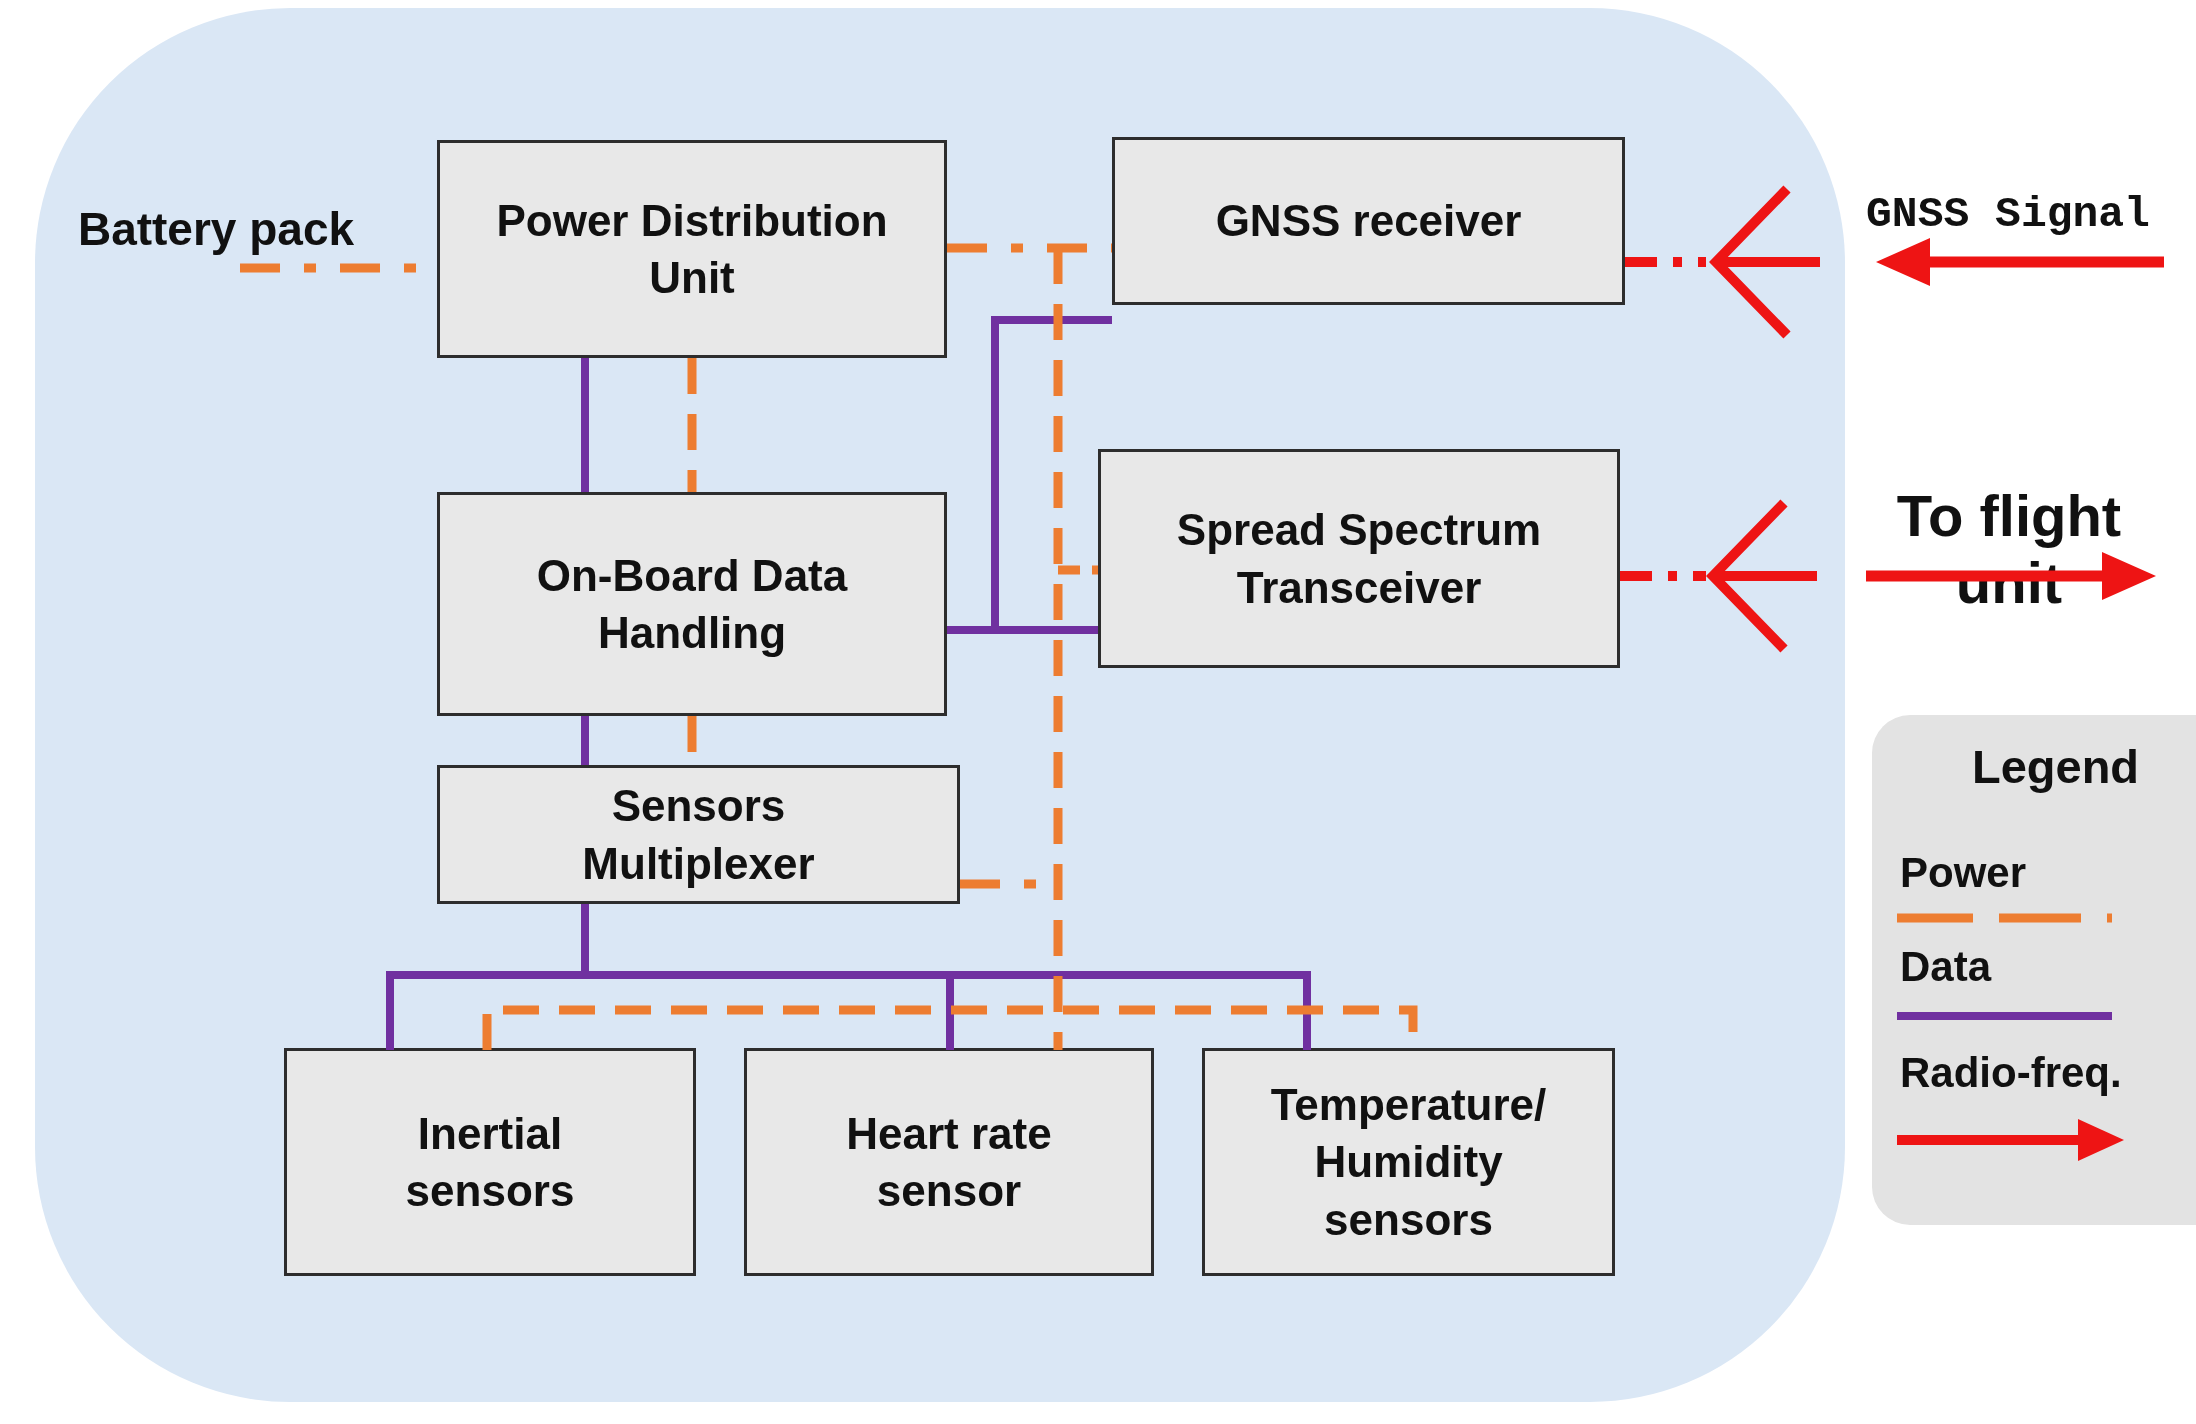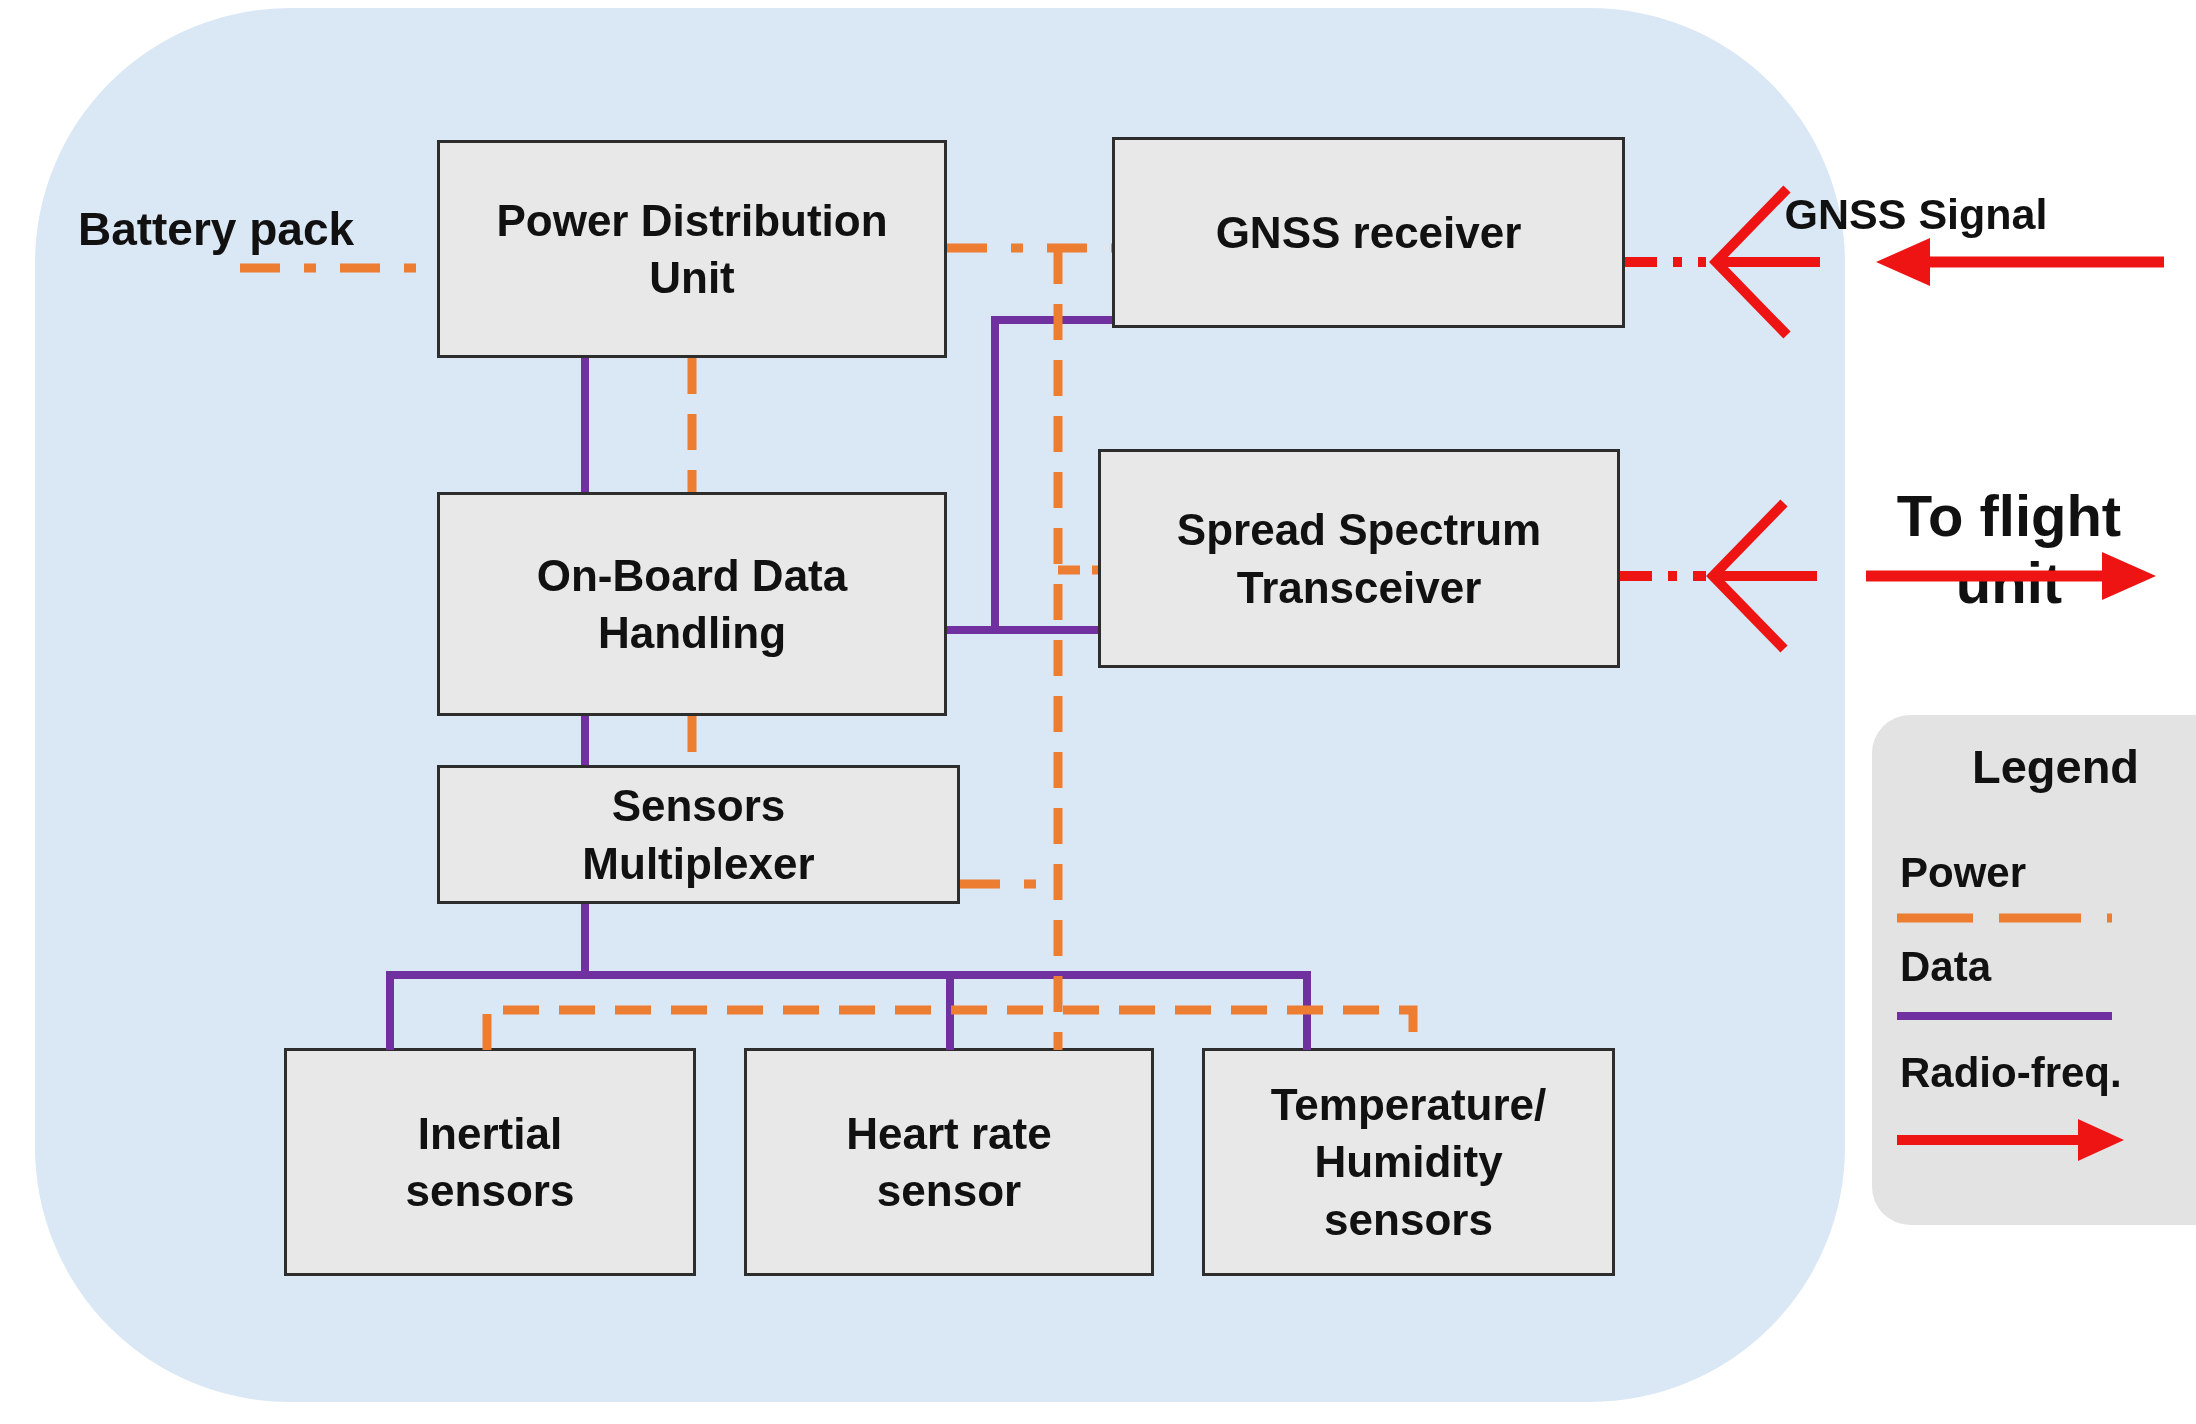--- a/index.html
+++ b/index.html
@@ -28,38 +28,38 @@
   .box{
     position:absolute;background:var(--c-box-fill,#E8E8E8);
     border:3px solid var(--c-box-border,#2D2D2D);
     display:flex;align-items:center;justify-content:center;
     text-align:center;font-weight:bold;font-size:44px;line-height:1.3;
     box-sizing:border-box;
   }
   .box .lbl{display:inline-block;}
   .b-pdu{left:437px;top:140px;width:510px;height:218px;}
   .b-pdu .lbl{max-width:460px;}
-  .b-gnss{left:1112px;top:137px;width:513px;height:191px;}
+  .b-gnss{left:1112px;top:137px;width:513px;height:168px;}
   .b-gnss .lbl{max-width:480px;}
   .b-obdh{left:437px;top:492px;width:510px;height:224px;}
   .b-obdh .lbl{max-width:360px;}
   .b-sst{left:1098px;top:449px;width:522px;height:219px;}
   .b-sst .lbl{max-width:420px;}
   .b-smux{left:437px;top:765px;width:523px;height:139px;}
   .b-smux .lbl{max-width:310px;}
   .b-inertial{left:284px;top:1048px;width:412px;height:228px;}
   .b-inertial .lbl{max-width:260px;}
   .b-heart{left:744px;top:1048px;width:410px;height:228px;}
   .b-heart .lbl{max-width:280px;}
   .b-temp{left:1202px;top:1048px;width:413px;height:228px;}
   .b-temp .lbl{max-width:310px;}
   
   .ext-label{position:absolute;font-weight:bold;text-align:center;}
   .l-battery{left:56px;top:202px;width:320px;font-size:46px;}
-  .l-gnss-signal{left:1768px;top:190px;width:296px;font-size:43px;}
+  .l-gnss-signal{left:1860px;top:190px;width:296px;font-size:43px;font-family:Liberation Mono, monospace;}
   .l-to-flight{left:1864px;top:482px;width:290px;font-size:58px;}
   
   .legend-panel{
     position:absolute;left:1872px;top:715px;width:319px;height:510px;
     background:var(--c-legend-bg,#E3E3E3);border-radius:38px;padding-left:48px;
   }
   .legend-title{position:absolute;left:0;right:0;top:24px;text-align:center;
     font-weight:bold;font-size:47px;}
   .legend-item-label{position:absolute;left:28px;font-weight:bold;font-size:42px;}
   .li-power{top:134px;text-align:center;}

